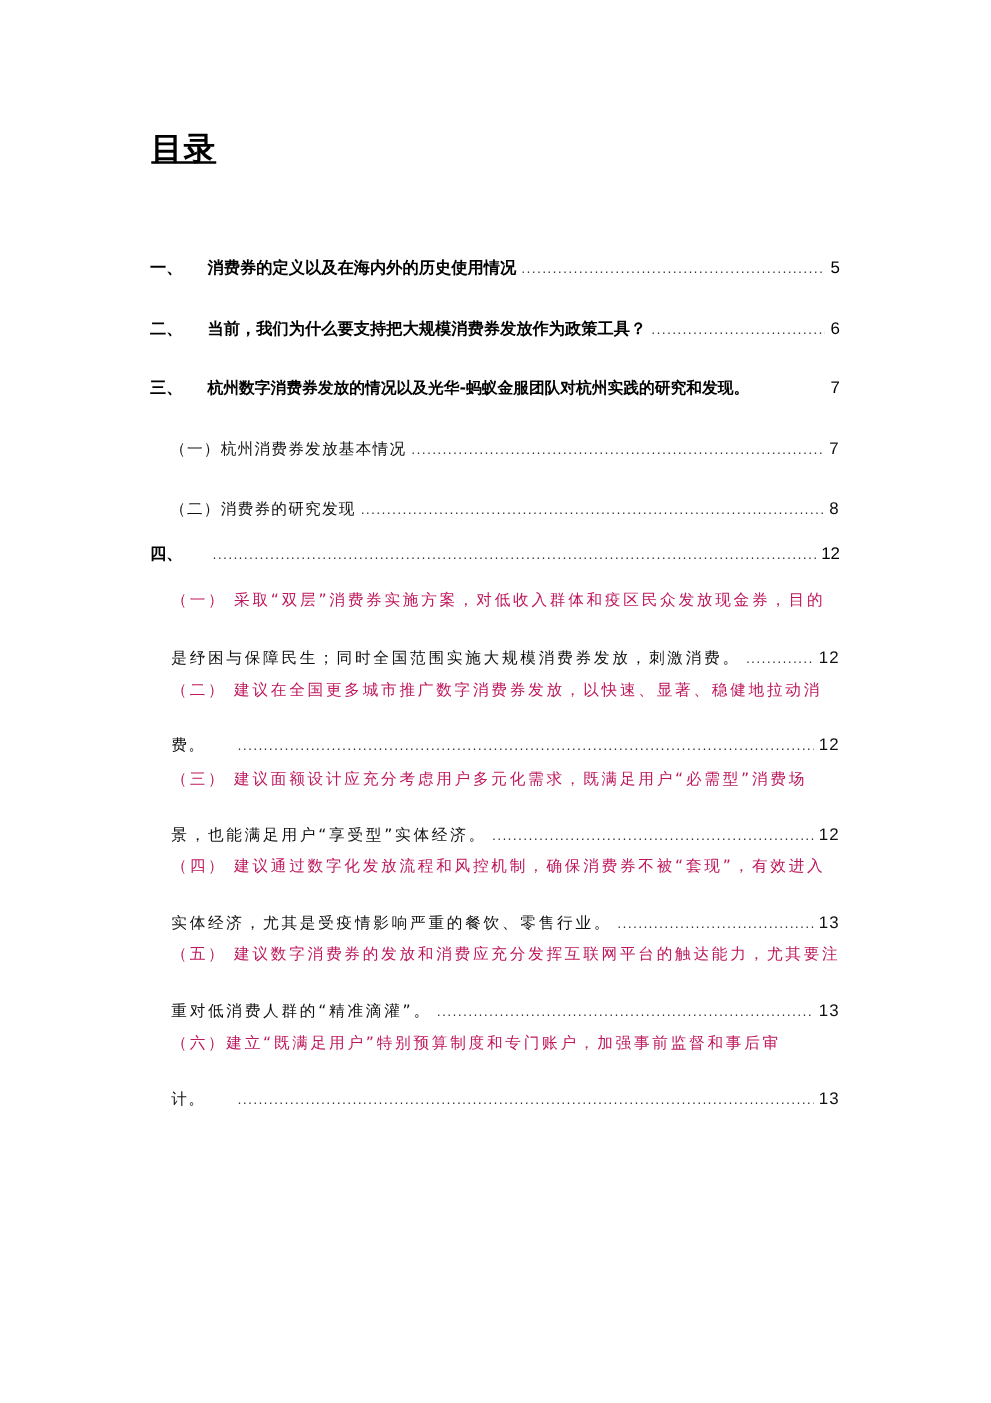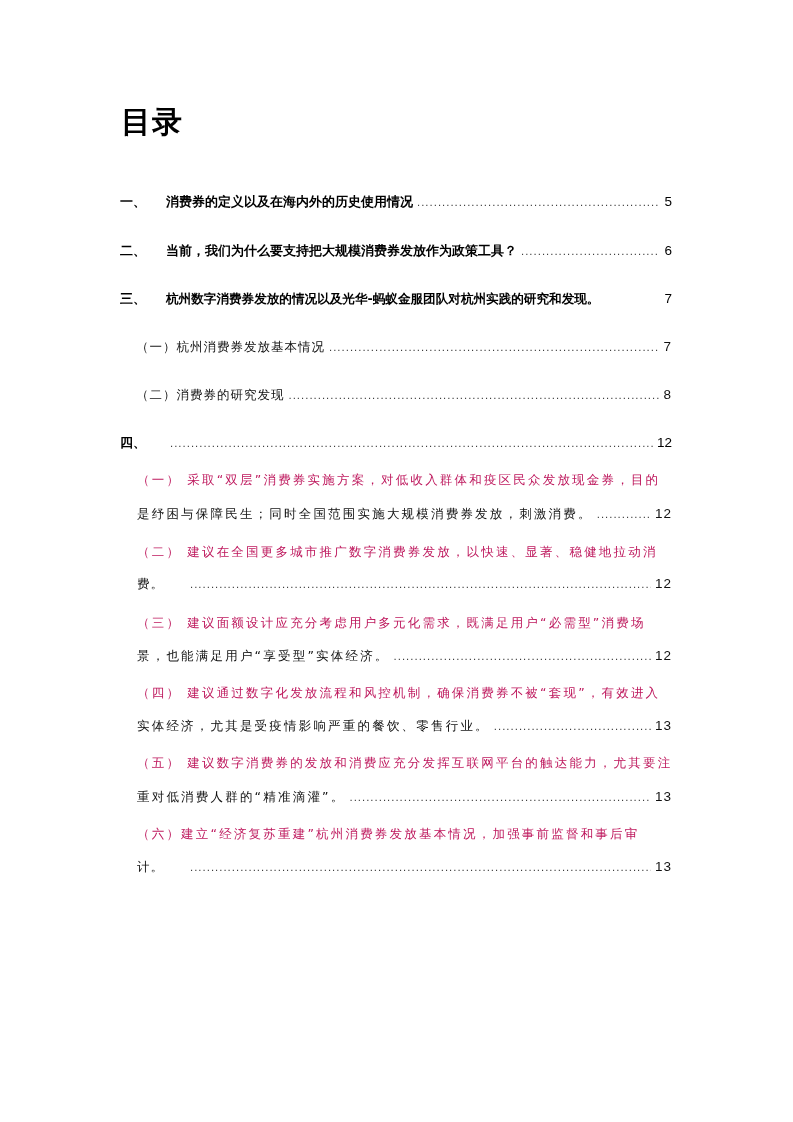--- a/index.html
+++ b/index.html
@@ -1,20 +1,20 @@
 <!DOCTYPE html>
 <html><head>
 <meta charset="utf-8">
 <style>
   html, body { margin: 0; padding: 0; background: #ffffff; }
   body { width: 793px; height: 1122px; position: relative; overflow: hidden;
          font-family: "DejaVu Sans", "Liberation Sans", sans-serif; color: #000; }
-  .title { position: absolute; left: 121px; top: 102px; font-size: 30px; font-weight: bold; letter-spacing: 1px; }
+  .title { position: absolute; left: 121px; top: 102px; font-size: 25px; font-weight: bold; letter-spacing: 1px; text-decoration: underline; }
   .row { position: absolute; left: 120px; width: 552px; display: flex; align-items: baseline; font-size: 13px; white-space: nowrap; }
-  .row .label { flex: 0 0 auto; }
+  .row .label { flex: 0 0 auto; margin-top: 12px; }
   .row .num { flex: 0 0 auto; font-weight: bold; margin-right: 20px; }
   .row .dots { flex: 1 1 auto; overflow: hidden; margin: 0 4px; color: #333; letter-spacing: 1px; font-size: 10px; }
   .row .dots::before { content: "................................................................................................................................................................................................................................"; }
   .row .page { flex: 0 0 auto; font-family: "Liberation Sans", sans-serif; font-size: 13.5px; }
   .h1 .label { font-weight: bold; }
   .sub { font-size: 12.5px; letter-spacing: 1px; color: #111; }
   .line1 { position: absolute; left: 137px; width: 535px; font-size: 12.5px; letter-spacing: 2.2px; white-space: nowrap; color: #be185d; }
   .cont { left: 137px; width: 535px; }
 </style>
 </head>
@@ -88,18 +88,18 @@
   <span class="page">13</span>
 </div>
 
 <div class="line1" style="top:755px">（五） 建议数字消费券的发放和消费应充分发挥互联网平台的触达能力，尤其要注</div>
 <div class="row sub cont" style="top:789px">
   <span class="label" style="letter-spacing:2.2px">重对低消费人群的“精准滴灌”。</span>
   <span class="dots"></span>
   <span class="page">13</span>
 </div>
 
-<div class="line1" style="top:826px">（六）建立“经济复苏重建”杭州消费券发放基本情况，加强事前监督和事后审</div>
+<div class="line1" style="top:826px">（六）建立“既满足用户”特别预算制度和专门账户，加强事前监督和事后审</div>
 <div class="row sub cont" style="top:859px">
   <span class="label" style="margin-right:22px">计。</span>
   <span class="dots"></span>
   <span class="page">13</span>
 </div>
 
 </body></html>

